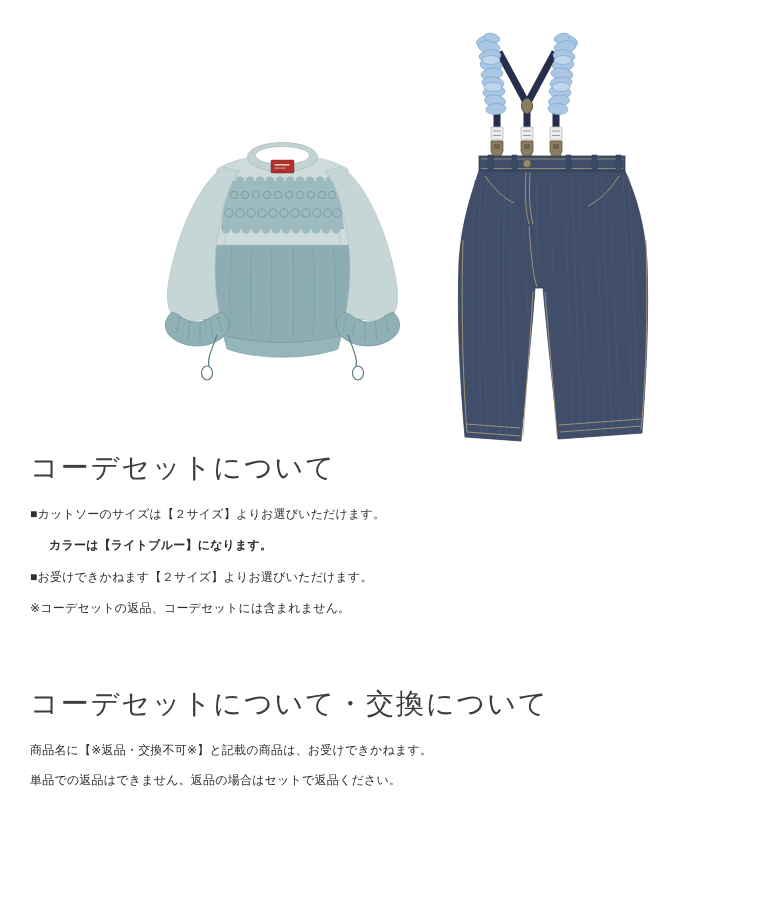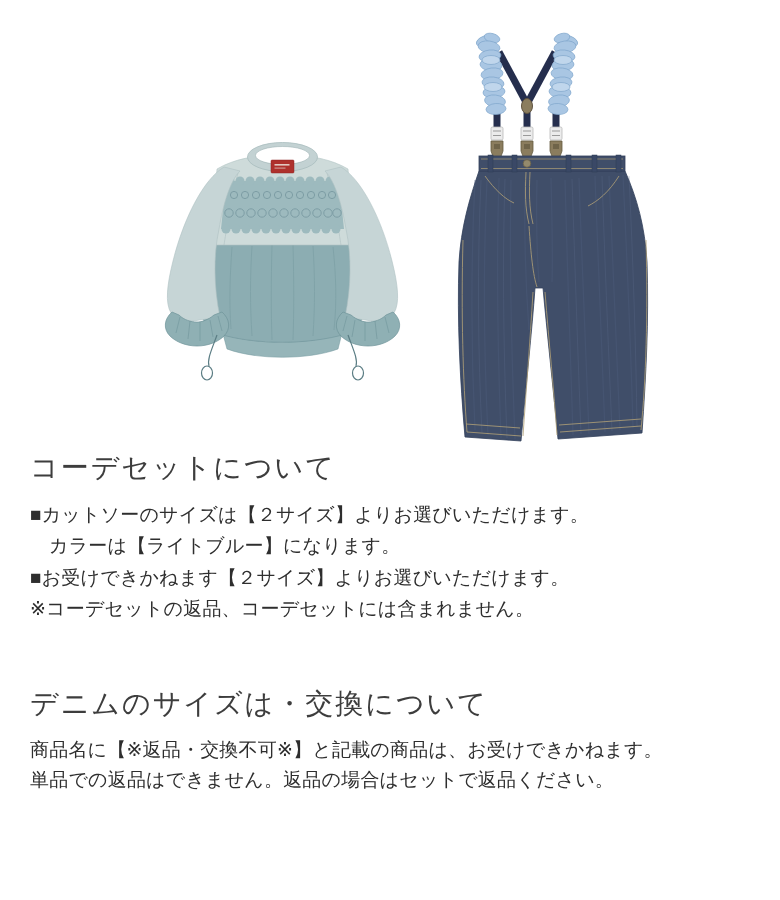--- a/index.html
+++ b/index.html
@@ -15,23 +15,23 @@
   .sec-1{top:450px;}
   .sec-2{top:686px;}
   h2.sec-heading{
     margin:0;font-size:28px;font-weight:400;line-height:36px;
     color:#3d3d3d;letter-spacing:2px;
   }
   .sec-lines{margin-top:13px;}
   .sec-1 .sec-lines p{line-height:31.4px;}
   .sec-2 .sec-lines p{line-height:30px;}
   .sec-lines p{
-    margin:0;font-size:19px;font-weight:400;color:#2e2e2e;letter-spacing:0.2px;
+    margin:0;font-size:12px;font-weight:400;color:#2e2e2e;letter-spacing:0.2px;
   }
-  .sec-lines p.indent{padding-left:19px;}
+  .sec-lines p.indent{padding-left:19px;font-weight:bold;}
 </style>
 </head>
 <body>
 
 <div class="page">
 
   <div class="hero">
 
     <svg class="svg-abs blouse-svg" width="245" height="250" viewBox="0 0 245 250">
 
@@ -275,20 +275,20 @@
     <h2 class="sec-heading">コーデセットについて</h2>
     <div class="sec-lines">
       <p>■カットソーのサイズは【２サイズ】よりお選びいただけます。</p>
       <p class="indent">カラーは【ライトブルー】になります。</p>
       <p>■お受けできかねます【２サイズ】よりお選びいただけます。</p>
       <p>※コーデセットの返品、コーデセットには含まれません。</p>
     </div>
   </section>
 
   <section class="text-section sec-2">
-    <h2 class="sec-heading">デニムのサイズは・交換について</h2>
+    <h2 class="sec-heading">コーデセットについて・交換について</h2>
     <div class="sec-lines">
       <p>商品名に【※返品・交換不可※】と記載の商品は、お受けできかねます。</p>
       <p>単品での返品はできません。返品の場合はセットで返品ください。</p>
     </div>
   </section>
 
 </div>
 
 </body></html>

